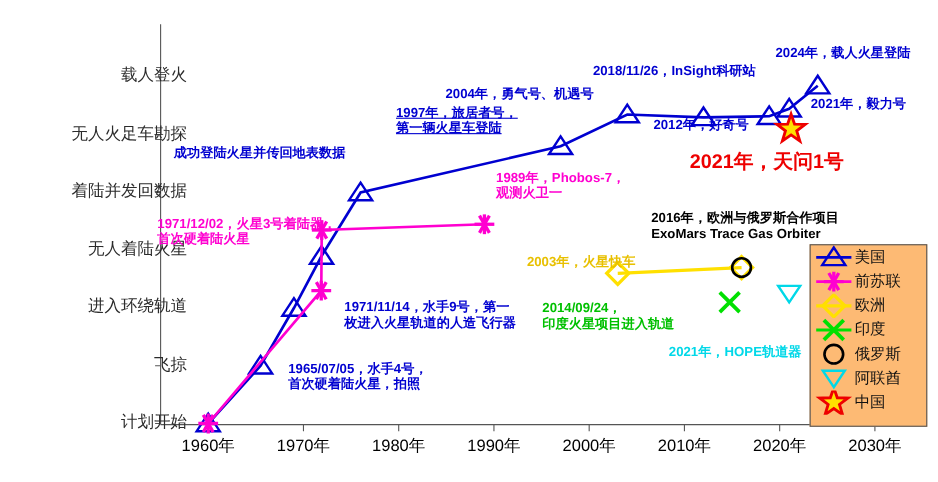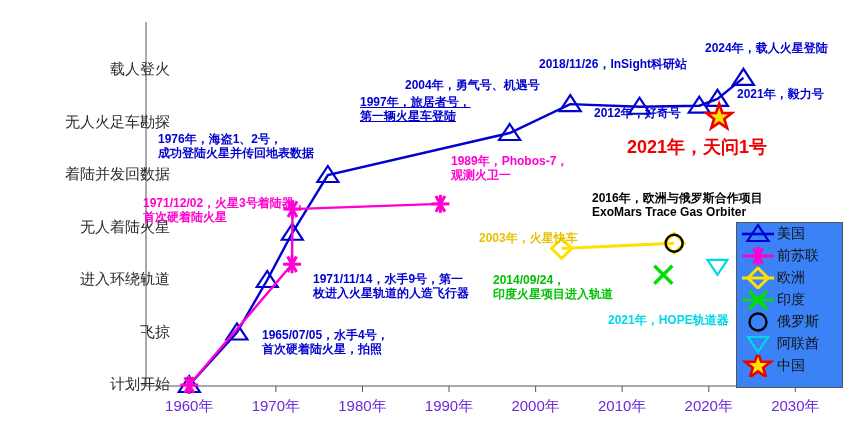--- a/index.html
+++ b/index.html
@@ -4,31 +4,31 @@
 <style>
   html,body{margin:0;padding:0;}
   body{
     width:853px;height:438px;background:#ffffff;
     font-family:"Liberation Sans","DejaVu Sans",sans-serif;
     overflow:hidden;position:relative;
   }
   #chart{position:absolute;left:0;top:0;width:853px;height:438px;}
   .lbl{position:absolute;white-space:nowrap;line-height:1.18;}
   .ylab{font-size:15px;color:#2b2b2b;text-align:right;padding-left:36px;}
-  .xlab{font-size:15px;color:#6d28d9;text-align:center;}
+  .xlab{font-size:15px;color:#000000;text-align:center;}
   .ann{font-size:12px;font-weight:bold;}
   .ann.us{color:#0000d0;}
   .ann.su{color:#ff00d0;}
   .ann.eu{color:#e8c000;}
   .ann.in{color:#00c000;}
   .ann.ru{color:#000000;}
   .ann.ae{color:#00d8e8;}
   .ann.cn{color:#ee0000;font-size:18px;}
   .legend{position:absolute;left:736px;top:222px;width:107px;height:166px;
-          border:1px solid #555;background:#3b82f6;box-sizing:border-box;}
+          border:1px solid #555;background:#fdba74;box-sizing:border-box;}
   .legrow{display:flex;align-items:center;height:22px;padding-left:4px;}
   .legrow .glyph{width:34px;height:22px;position:relative;flex:0 0 34px;}
   .legrow .txt{font-size:14px;color:#111;margin-left:2px;}
 </style>
 </head>
 <body>
 
 <svg id="chart" xmlns="http://www.w3.org/2000/svg" viewBox="0 0 853 438">
     <line x1="146" y1="22" x2="146" y2="386" stroke="#555" stroke-width="1"></line>
     <line x1="146" y1="386" x2="830" y2="386" stroke="#555" stroke-width="1"></line>
@@ -134,21 +134,20 @@
 <div id="annotations">
     <div class="lbl ann us" style="left: 262px; top: 328px;">
       <div>1965/07/05，水手4号，</div>
       <div>首次硬着陆火星，拍照</div>
     </div>
     <div class="lbl ann us" style="left: 313px; top: 272px;">
       <div>1971/11/14，水手9号，第一</div>
       <div>枚进入火星轨道的人造飞行器</div>
     </div>
     <div class="lbl ann us" style="left: 158px; top: 132px;">
-      <div>1976年，海盗1、2号，</div>
       <div>成功登陆火星并传回地表数据</div>
     </div>
     <div class="lbl ann us" style="left: 360px; top: 95px; text-decoration: underline;">
       <div>1997年，旅居者号，</div>
       <div>第一辆火星车登陆</div>
     </div>
     <div class="lbl ann us" style="left: 405px; top: 78px;">
       <div>2004年，勇气号、机遇号</div>
     </div>
     <div class="lbl ann us" style="left: 594px; top: 106px;">

